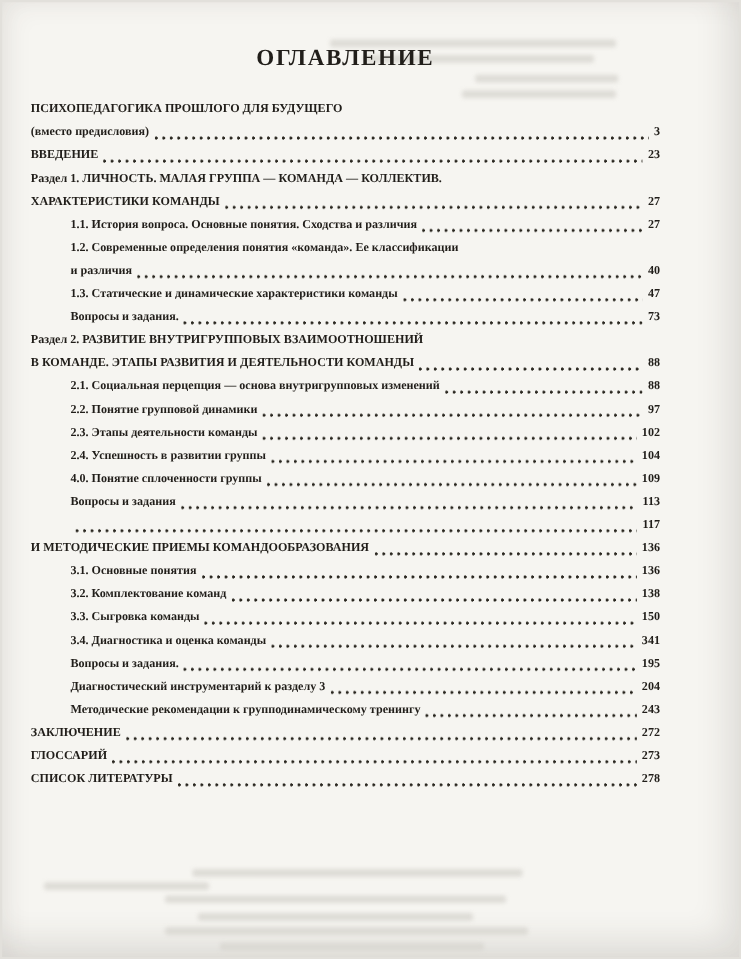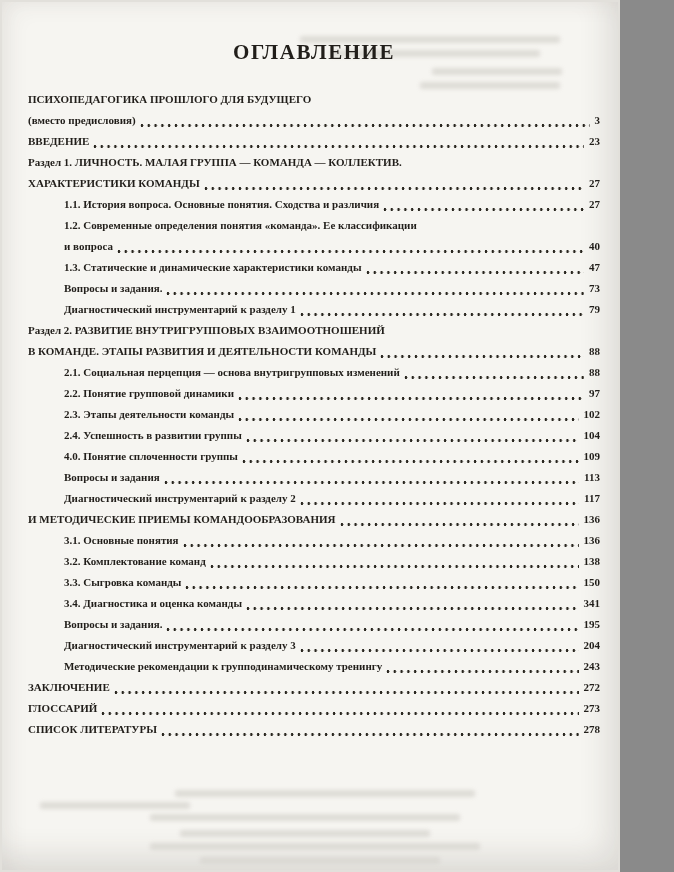--- a/index.html
+++ b/index.html
@@ -2,21 +2,21 @@
 <html><head>
 <meta charset="utf-8">
 <style>
   html, body {
     margin: 0;
     padding: 0;
     background: #8a8a8a;
   }
   .page {
     position: relative;
-    width: 620px;
+    width: 674px;
     height: 872px;
     background: #f6f5f1;
     overflow: hidden;
     font-family: "Liberation Serif", "DejaVu Serif", serif;
     color: #211e1a;
     box-shadow:
       inset 0 0 0 2px #e2e0db,
       inset -12px -16px 30px rgba(60, 55, 48, 0.13),
       inset 10px 6px 22px rgba(60, 55, 48, 0.06);
   }
@@ -121,46 +121,39 @@
             <span class="txt">1.1. История вопроса. Основные понятия. Сходства и различия</span>
             <span class="leader"></span>
             <span class="pg">27</span>
           </div>
         </div>
         <div class="entry lvl1">
           <div class="line">
             <span class="txt">1.2. Современные определения понятия «команда». Ее классификации</span>
           </div>
           <div class="line">
-            <span class="txt">и вопроса</span>
+            <span class="txt">и различия</span>
             <span class="leader"></span>
             <span class="pg">40</span>
           </div>
         </div>
         <div class="entry lvl1">
           <div class="line">
             <span class="txt">1.3. Статические и динамические характеристики команды</span>
             <span class="leader"></span>
             <span class="pg">47</span>
           </div>
         </div>
         <div class="entry lvl1">
           <div class="line">
             <span class="txt">Вопросы и задания.</span>
             <span class="leader"></span>
             <span class="pg">73</span>
           </div>
         </div>
-        <div class="entry lvl1">
-          <div class="line">
-            <span class="txt">Диагностический инструментарий к разделу 1</span>
-            <span class="leader"></span>
-            <span class="pg">79</span>
-          </div>
-        </div>
         <div class="entry lvl0">
           <div class="line">
             <span class="txt">Раздел 2. РАЗВИТИЕ ВНУТРИГРУППОВЫХ ВЗАИМООТНОШЕНИЙ</span>
           </div>
           <div class="line">
             <span class="txt">В КОМАНДЕ. ЭТАПЫ РАЗВИТИЯ И ДЕЯТЕЛЬНОСТИ КОМАНДЫ</span>
             <span class="leader"></span>
             <span class="pg">88</span>
           </div>
         </div>
@@ -201,21 +194,20 @@
         </div>
         <div class="entry lvl1">
           <div class="line">
             <span class="txt">Вопросы и задания</span>
             <span class="leader"></span>
             <span class="pg">113</span>
           </div>
         </div>
         <div class="entry lvl1">
           <div class="line">
-            <span class="txt">Диагностический инструментарий к разделу 2</span>
             <span class="leader"></span>
             <span class="pg">117</span>
           </div>
         </div>
         <div class="entry lvl0">
           <div class="line">
             <span class="txt">И МЕТОДИЧЕСКИЕ ПРИЕМЫ КОМАНДООБРАЗОВАНИЯ</span>
             <span class="leader"></span>
             <span class="pg">136</span>
           </div>

